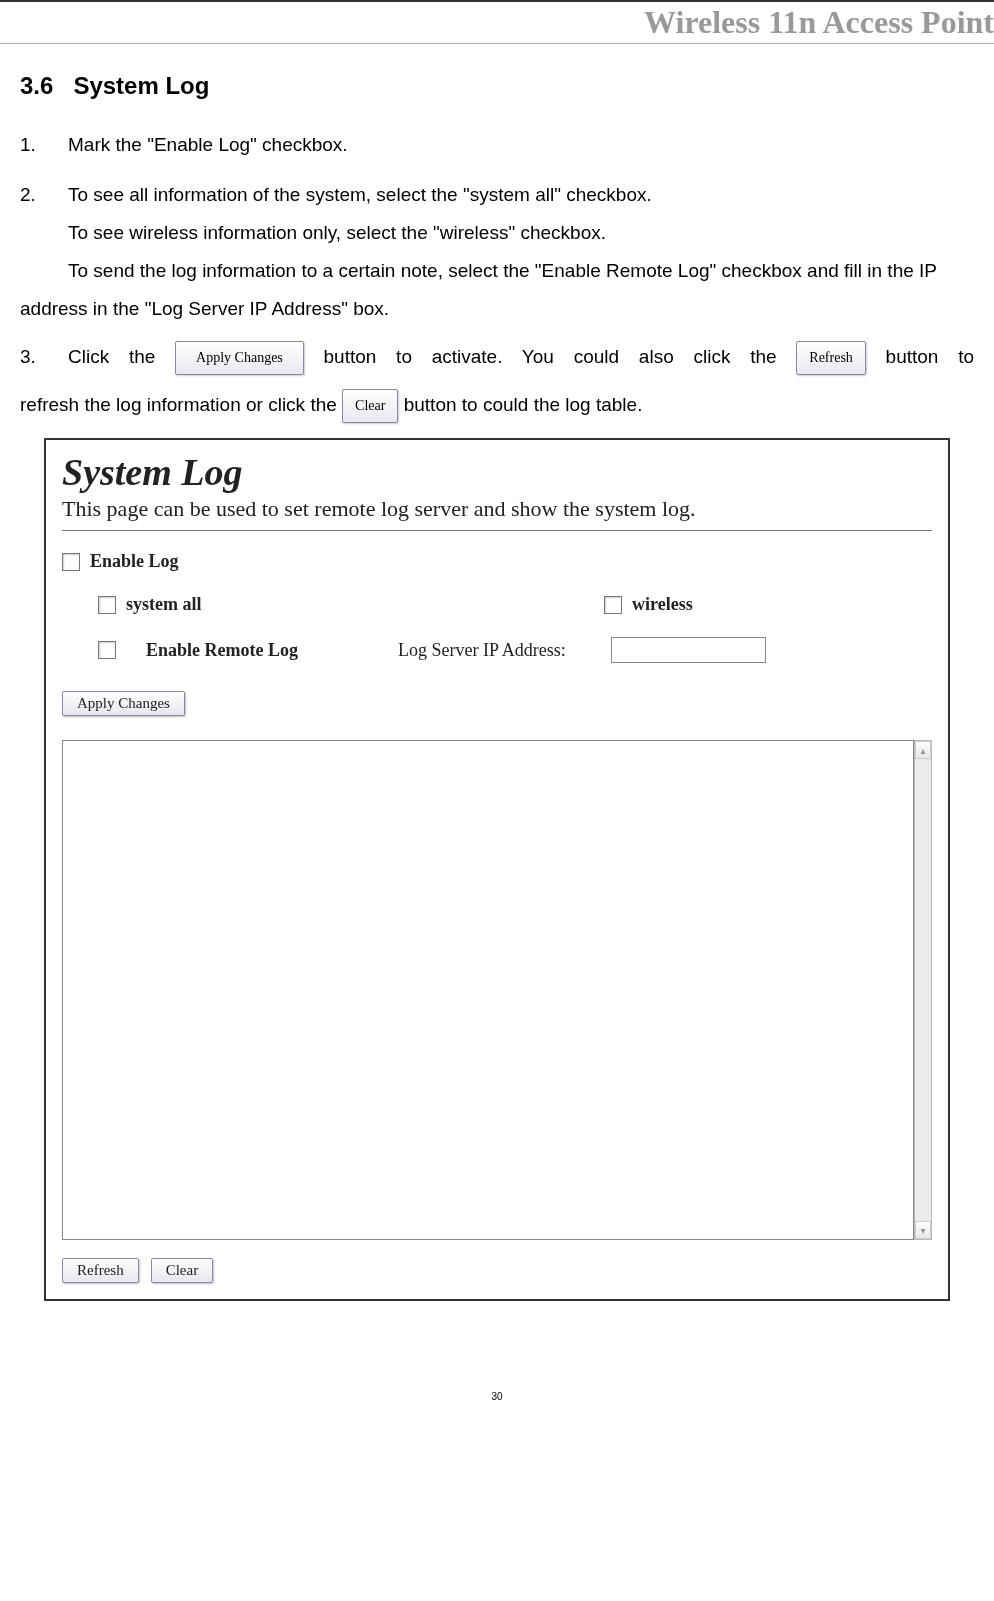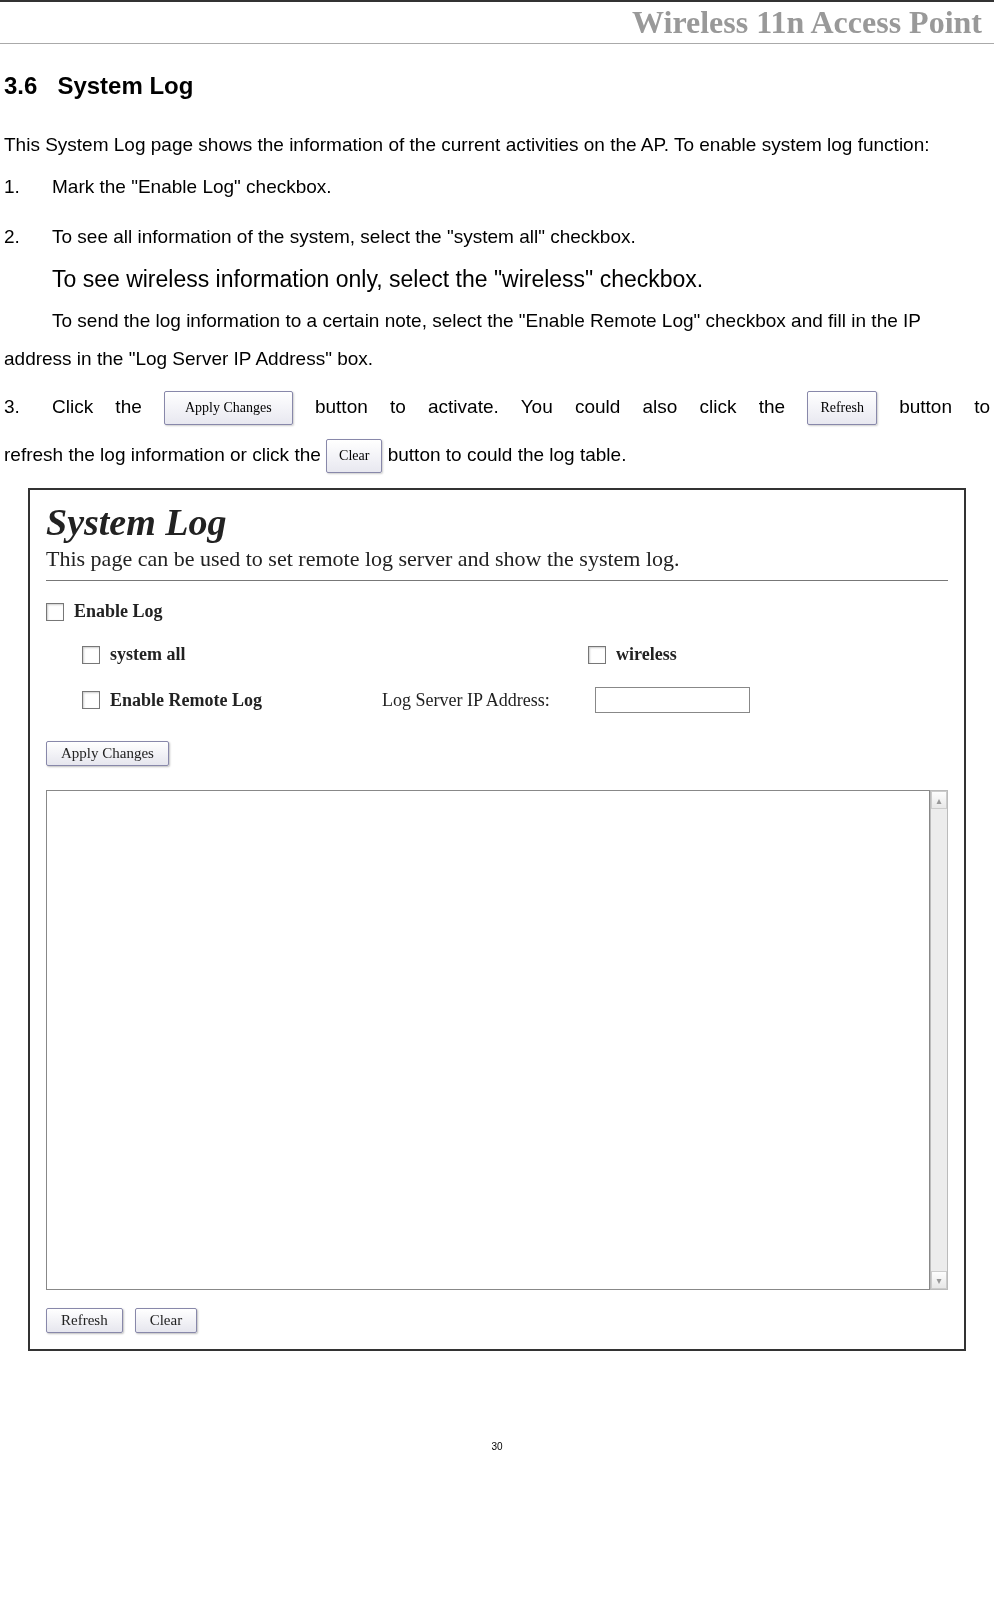--- a/index.html
+++ b/index.html
@@ -6,30 +6,30 @@
     body {
       width: 994px;
       font-family: Arial, sans-serif;
       background: #fff;
       color: #000;
     }
     .header-bar {
       border-top: 2px solid #333;
       border-bottom: 1px solid #aaa;
       text-align: right;
-      padding: 2px 12px;
+      padding: 2px 0;
     }
     .header-title {
       font-size: 32px;
       font-weight: bold;
       color: #999;
       font-family: "Times New Roman", serif;
     }
     .content {
-      padding: 0 4px;
+      padding: 0 20px;
     }
     .section-heading {
       font-size: 24px;
       font-weight: bold;
       margin-top: 28px;
       margin-bottom: 26px;
     }
     .body-text {
       font-size: 19px;
       line-height: 2.0;
@@ -39,21 +39,21 @@
       line-height: 2.0;
       display: flex;
       margin-top: 4px;
     }
     .list-num {
       width: 48px;
       flex-shrink: 0;
     }
     .list-content { flex: 1; }
     .indent-text {
-      font-size: 23px;
+      font-size: 19px;
       line-height: 2.0;
       padding-left: 48px;
     }
     .justified {
       text-align: justify;
       text-align-last: justify;
     }
     .inline-btn {
       display: inline-block;
       vertical-align: middle;
@@ -176,21 +176,20 @@
 
 <div class="header-bar">
   <span class="header-title">Wireless 11n Access Point</span>
 </div>
 
 <div class="content">
   <h2 class="section-heading">
     <span>3.6</span>&nbsp;&nbsp;&nbsp;<span>System Log</span>
   </h2>
 
-  <p class="body-text">This System Log page shows the information of the current activities on the AP. To enable system log function:</p>
 
   <div class="list-item">
     <span class="list-num">1.</span>
     <span class="list-content">Mark the "Enable Log" checkbox.</span>
   </div>
 
   <div class="list-item" style="margin-top:12px;">
     <span class="list-num">2.</span>
     <span class="list-content">To see all information of the system, select the "system all" checkbox.</span>
   </div>
@@ -228,21 +227,21 @@
         <span class="ss-checkbox"></span>
         <span>system all</span>
       </div>
       <div class="ss-col2 ss-row">
         <span class="ss-checkbox"></span>
         <span>wireless</span>
       </div>
     </div>
 
     <div class="ss-two-col ss-indent">
-      <div class="ss-row" style="width:300px;">
+      <div class="ss-row" style="width:300px;gap:20px;">
         <span class="ss-checkbox"></span>
         <span>Enable Remote Log</span>
       </div>
       <div class="ss-row ss-label-normal" style="font-weight:normal;gap:33px;">
         <span style="font-size:18px;">Log Server IP Address:</span>
         <span class="ss-input"></span>
       </div>
     </div>
 
     <div>

